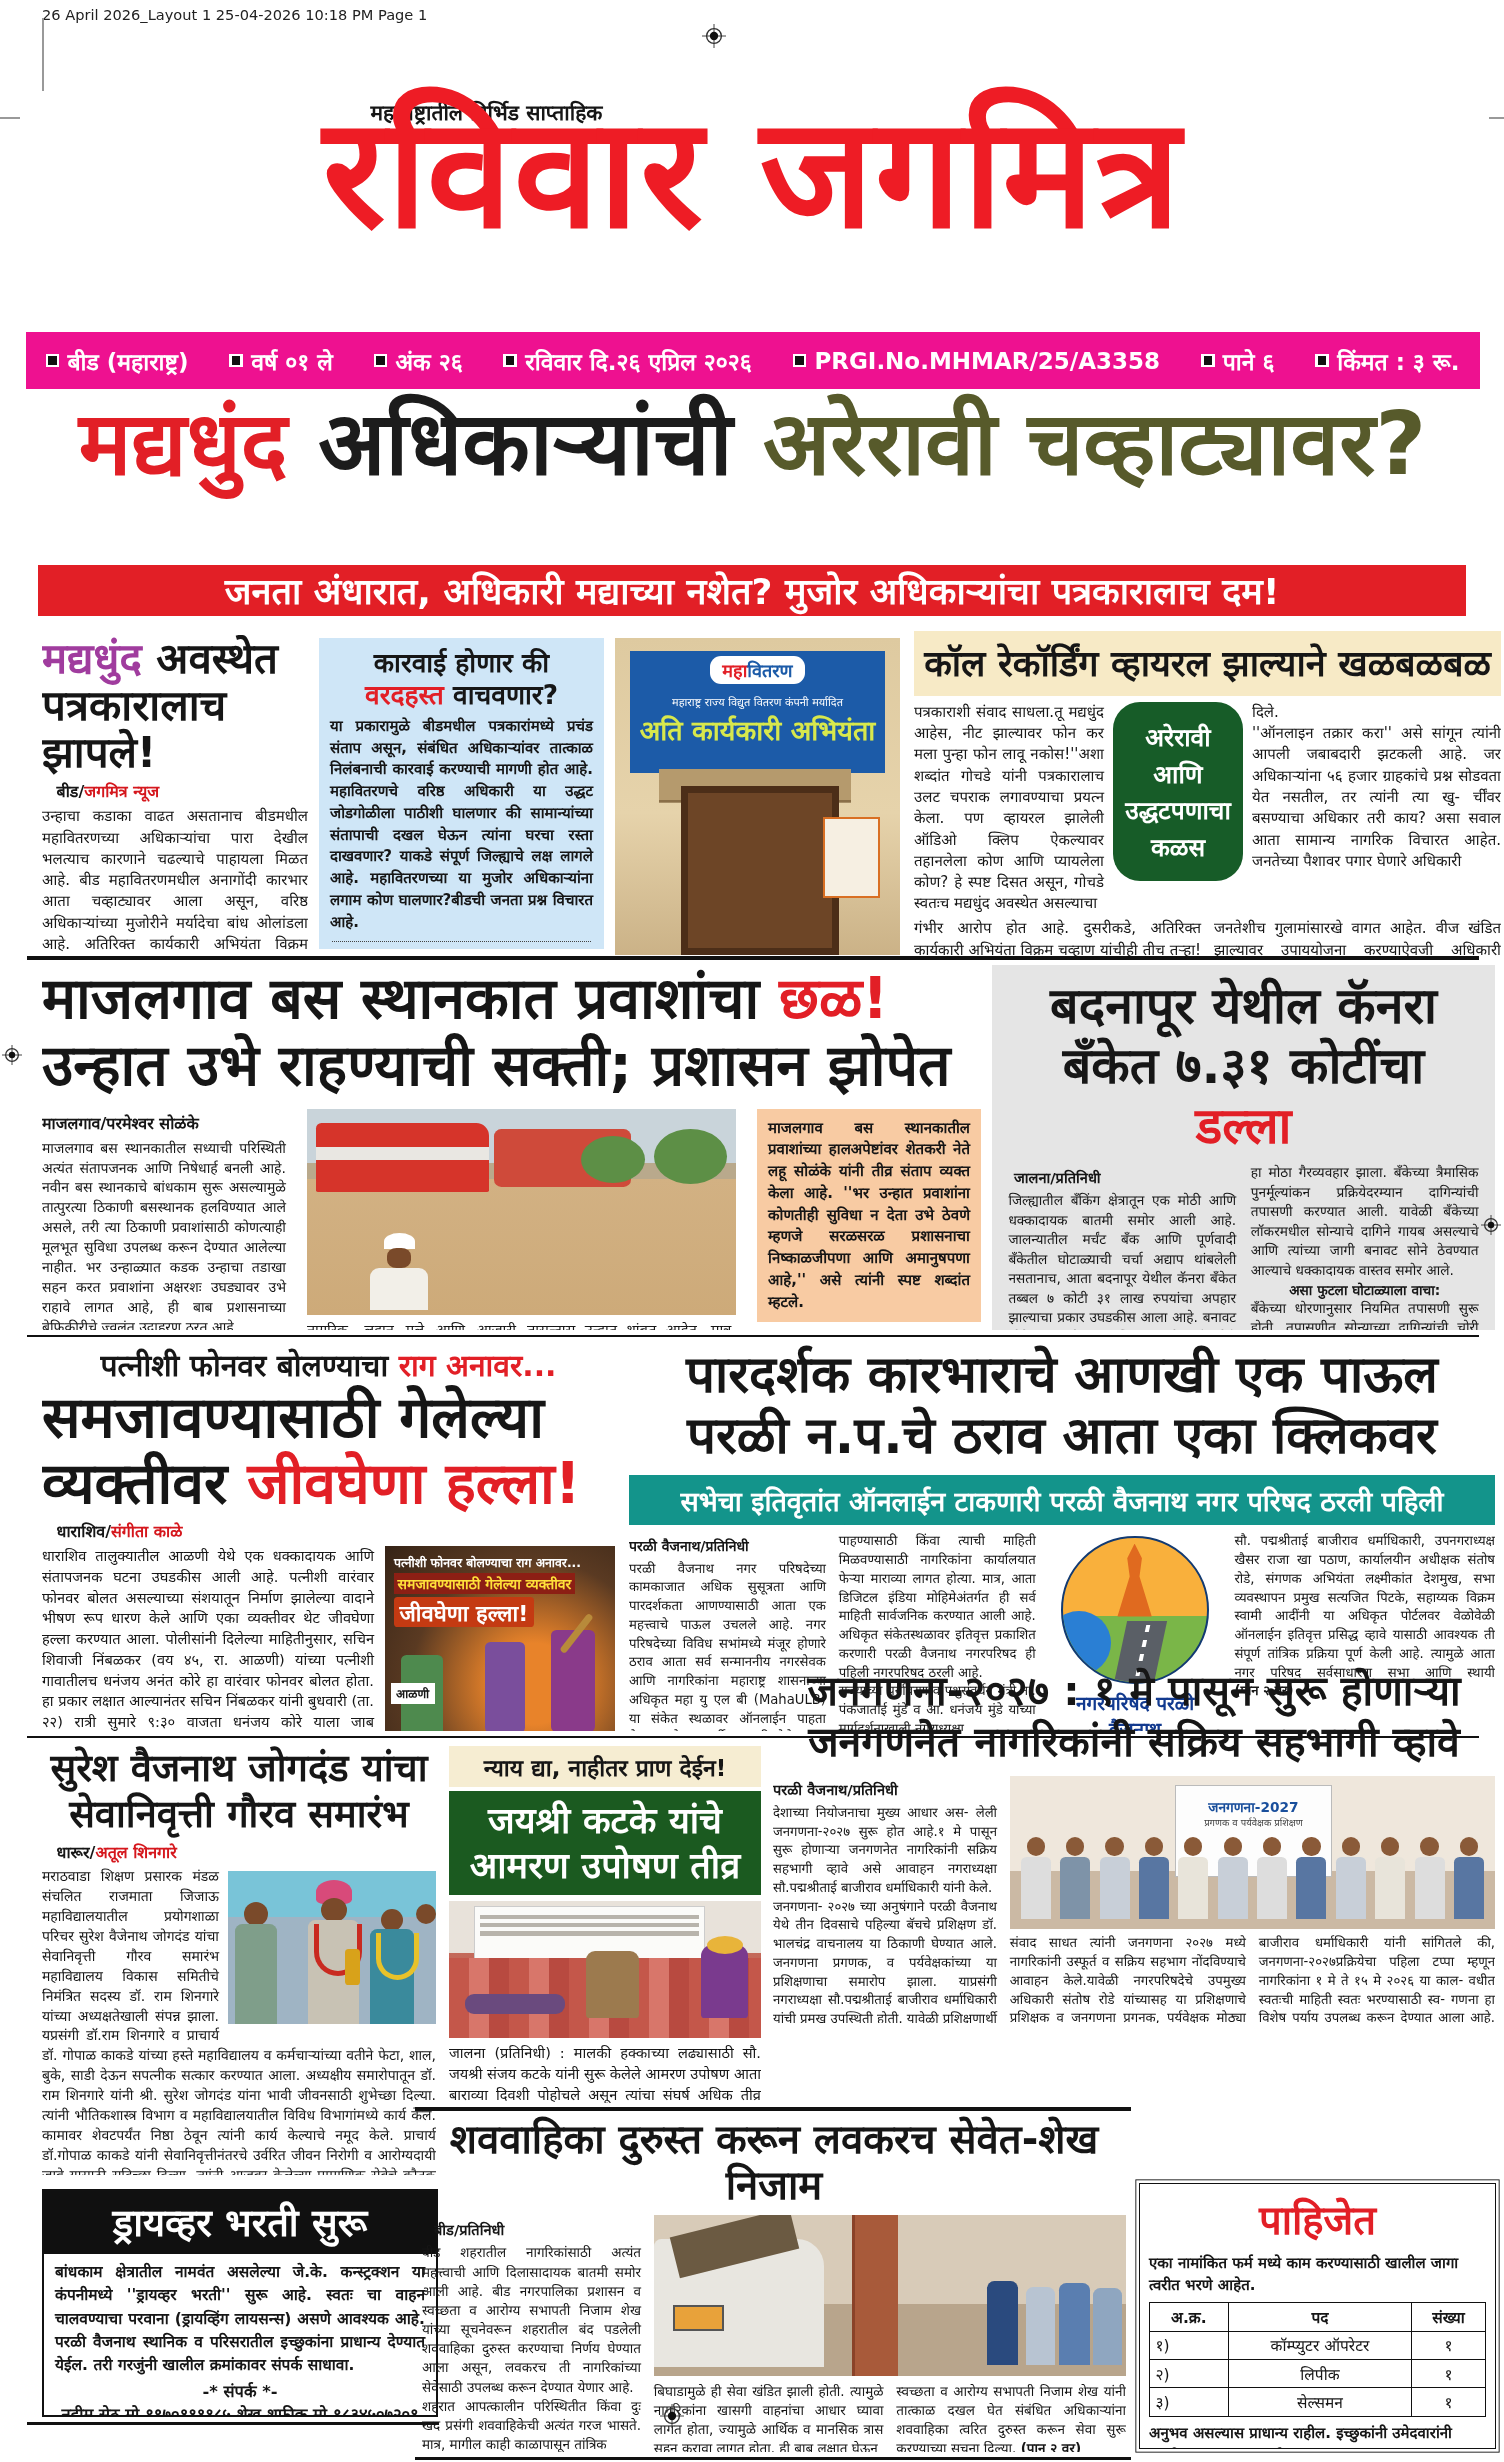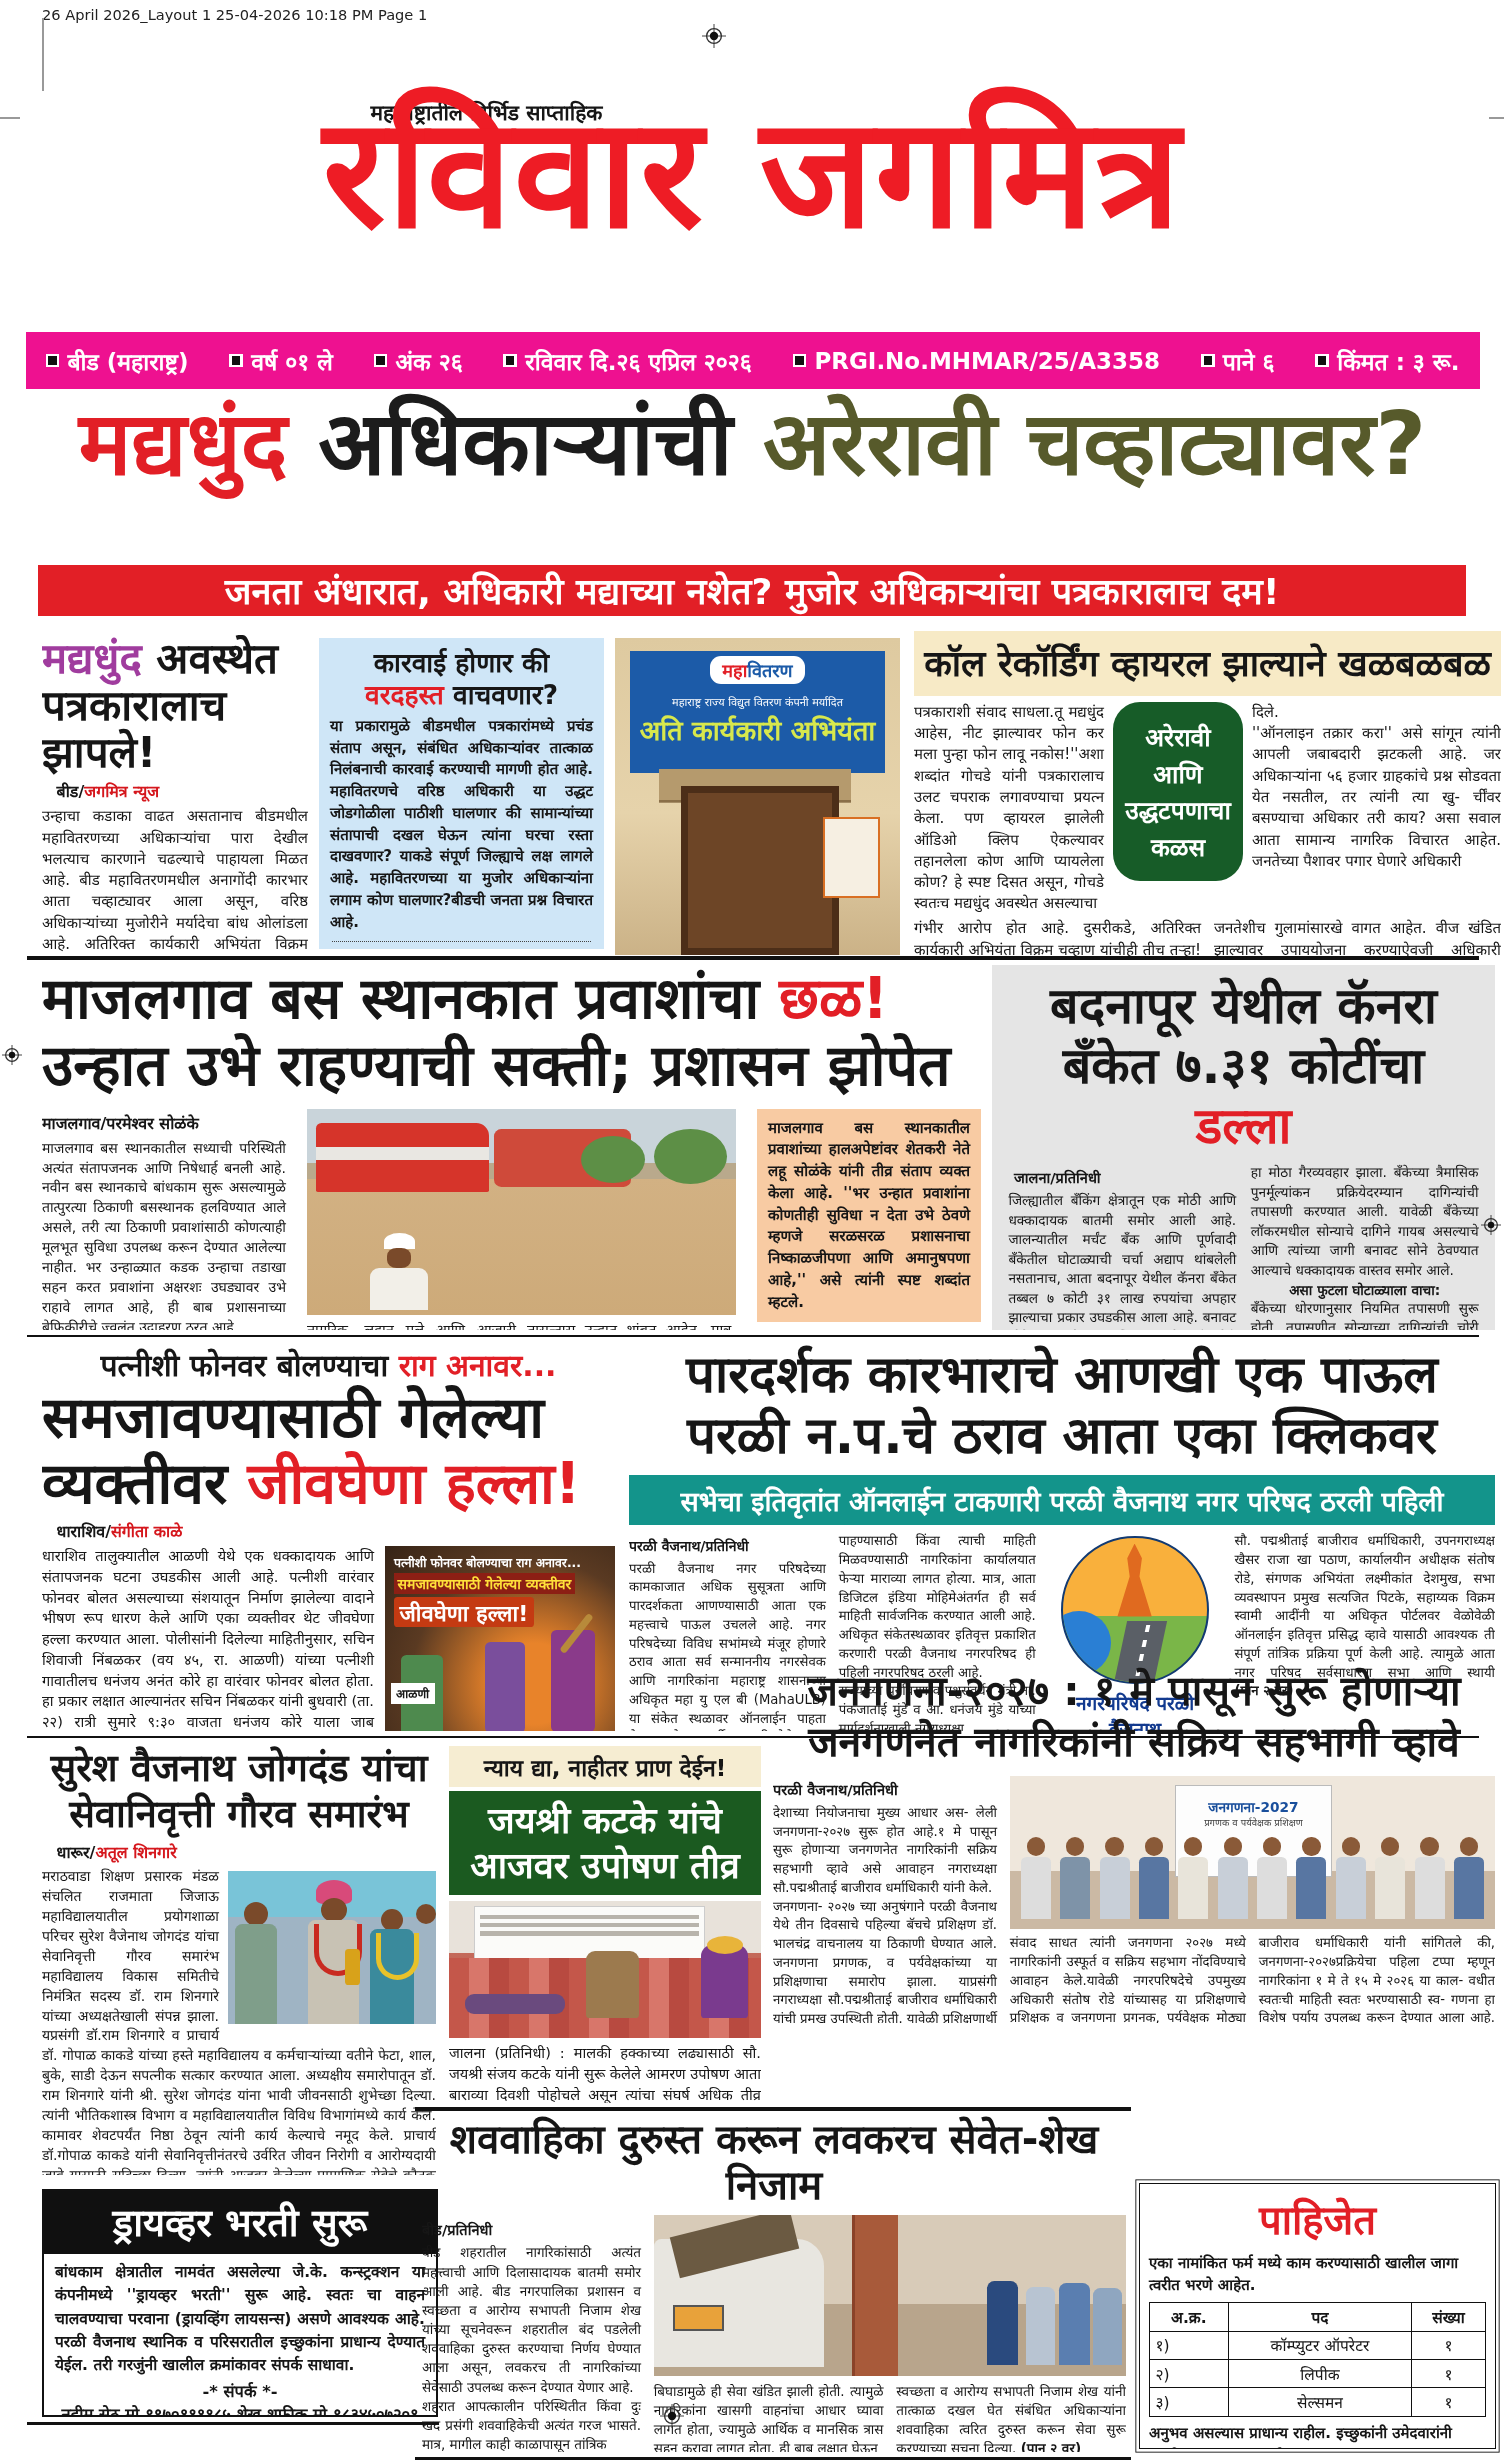--- a/index.html
+++ b/index.html
@@ -377,21 +377,21 @@
     <div class="bar">ड्रायव्हर भरती सुरू</div>
     <div class="bd">बांधकाम क्षेत्रातील नामवंत असलेल्या जे.के. कन्स्ट्रक्शन या कंपनीमध्ये ''ड्रायव्हर भरती'' सुरू आहे. स्वतः चा वाहन चालवण्याचा परवाना (ड्रायव्हिंग लायसन्स) असणे आवश्यक आहे. परळी वैजनाथ स्थानिक व परिसरातील इच्छुकांना प्राधान्य देण्यात येईल. तरी गरजुंनी खालील क्रमांकावर संपर्क साधावा.</div>
     <div class="cl">-* संपर्क *-</div>
     <div class="cl">नदीम सेठ मो.९९७०११११८५ शेख शफीक मो.९८३४५०७२०१</div>
 
   </div>
   <div class="rule" style="left:27px;top:2422px;width:412px;height:2.7px;"></div>
 
   <div class="sec" style="left:449px;top:1746px;width:312px;height:357px;">
     <div class="fast-kick">न्याय द्या, नाहीतर प्राण देईन!</div>
-    <div class="fast-green"><span>जयश्री कटके यांचे</span><br><span>आजवर उपोषण तीव्र</span></div>
+    <div class="fast-green"><span>जयश्री कटके यांचे</span><br><span>आमरण उपोषण तीव्र</span></div>
     <div class="photo ph-fast" style="height:137px;margin-top:5.5px;">
       <div class="fast-banner">
           <span></span>
           <span></span>
           <span></span>
         </div>
       <div class="rug"></div>
       <span class="fig" style="left:16.4px;bottom:24px;width:100px;height:20px;background:#6a4a7e;border-radius:9px;"></span>
       <span class="fig" style="left:137px;bottom:20px;width:53px;height:67px;background:#9c7a4e;border-radius:9px 9px 3.6px 3.6px;"></span>
       <span class="fig" style="right:12.8px;bottom:20px;width:47px;height:73px;background:#7a3a8e;border-radius:11px 11px 3.6px 3.6px;"></span>
@@ -473,21 +473,21 @@
       </div>
     </div>
   </div>
 
   <div class="rule" style="left:415px;top:2107px;width:716px;height:3.6px;"></div>
 
   <div class="sec" style="left:422px;top:2116px;width:704px;height:336px;">
     <div class="hl h-hear">शववाहिका दुरुस्त करून लवकरच सेवेत-शेख निजाम</div>
     <div style="display:flex;gap:12.8px;margin-top:7.3px;">
       <div style="width:219px;flex:none;">
-        <div class="byl" style="margin-left:0;font-size:14.6px;"><span>बीड/</span><span>प्रतिनिधी</span></div>
+        <div class="byl" style="margin-left:12px;font-size:14.6px;"><span>बीड/</span><span>प्रतिनिधी</span></div>
         <div class="bt" style="font-size:13.5px;">बीड शहरातील नागरिकांसाठी अत्यंत महत्त्वाची आणि दिलासादायक बातमी समोर आली आहे. बीड नगरपालिका प्रशासन व स्वच्छता व आरोग्य सभापती निजाम शेख यांच्या सूचनेवरून शहरातील बंद पडलेली शववाहिका दुरुस्त करण्याचा निर्णय घेण्यात आला असून, लवकरच ती नागरिकांच्या सेवेसाठी उपलब्ध करून देण्यात येणार आहे.
 शहरात आपत्कालीन परिस्थितीत किंवा दुः खद प्रसंगी शववाहिकेची अत्यंत गरज भासते. मात्र, मागील काही काळापासून तांत्रिक</div>
       </div>
       <div style="flex:1;">
         <div class="photo ph-hear" style="height:161px;">
           <div class="van"></div>
           <div class="hood"></div>
           <div class="lamp"></div>
           <div class="pillar"></div>
           <span class="fig" style="right:108px;bottom:11px;width:31px;height:84px;background:#2a4a7e;border-radius:7.3px 7.3px 0 0;"></span>

